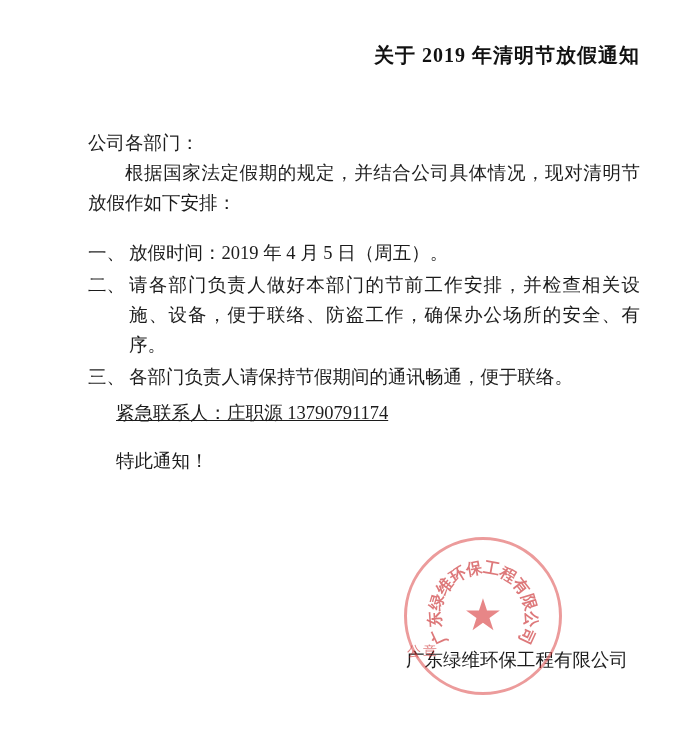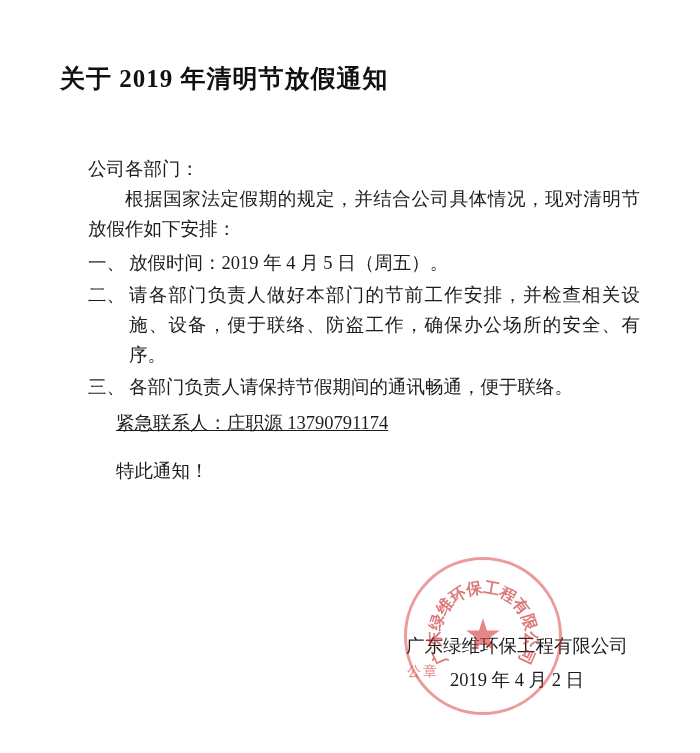--- a/index.html
+++ b/index.html
@@ -15,40 +15,40 @@
     overflow: hidden;
   }
   .page {
     position: relative;
     width: 700px;
     height: 753px;
     box-sizing: border-box;
     padding: 0 60px;
   }
   .doc-title {
-    text-align: left;
-    font-size: 25px;
+    text-align: right;
+    font-size: 20px;
     font-weight: bold;
     letter-spacing: 1px;
-    margin-top: 62px;
+    margin-top: 42px;
     margin-bottom: 0;
     color: #111;
   }
   .body-block {
     margin-top: 60px;
     font-size: 18.5px;
     line-height: 1.62;
     color: #1c1c1c;
   }
   .salutation {
     margin: 0 0 0 0;
     padding-left: 28px;
   }
   .para {
-    margin: 0 0 4px 0;
+    margin: 0 0 20px 0;
     padding-left: 28px;
     text-indent: 2em;
     text-align: justify;
   }
   .item {
     margin: 0 0 2px 0;
     padding-left: 28px;
     display: flex;
     align-items: flex-start;
     text-align: justify;
@@ -162,21 +162,20 @@
     </div>
 
     <p class="sub-line">紧急联系人：庄职源 13790791174</p>
 
     <p class="closing">特此通知！</p>
 
   </div>
 
   <div class="signature">
     <div class="sign-line">广东绿维环保工程有限公司</div>
-    <div class="sign-line">2019 年 4 月 2 日</div>
   </div>
 
   <div class="stamp">
     <div class="stamp-text" id="stamp-arc">
         <span style="transform: rotate(-115deg) translate(-50%, -58px);">广</span>
         <span style="transform: rotate(-94.0909deg) translate(-50%, -58px);">东</span>
         <span style="transform: rotate(-73.1818deg) translate(-50%, -58px);">绿</span>
         <span style="transform: rotate(-52.2727deg) translate(-50%, -58px);">维</span>
         <span style="transform: rotate(-31.3636deg) translate(-50%, -58px);">环</span>
         <span style="transform: rotate(-10.4545deg) translate(-50%, -58px);">保</span>

